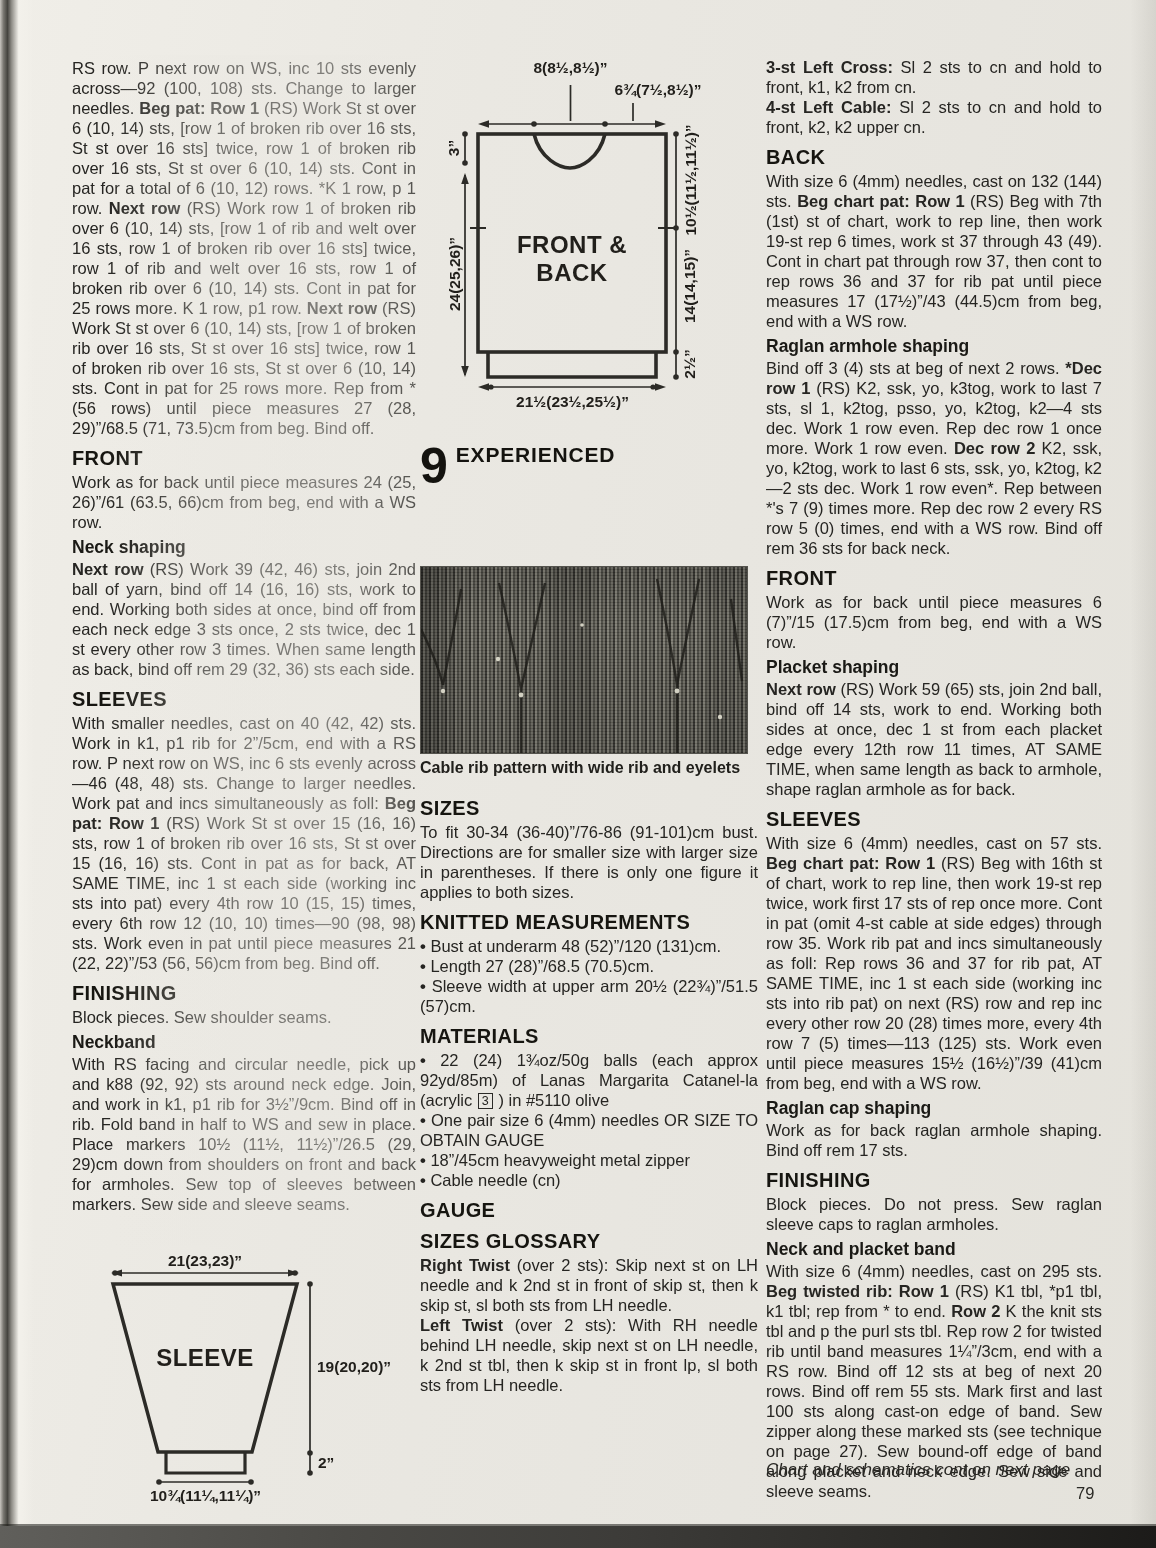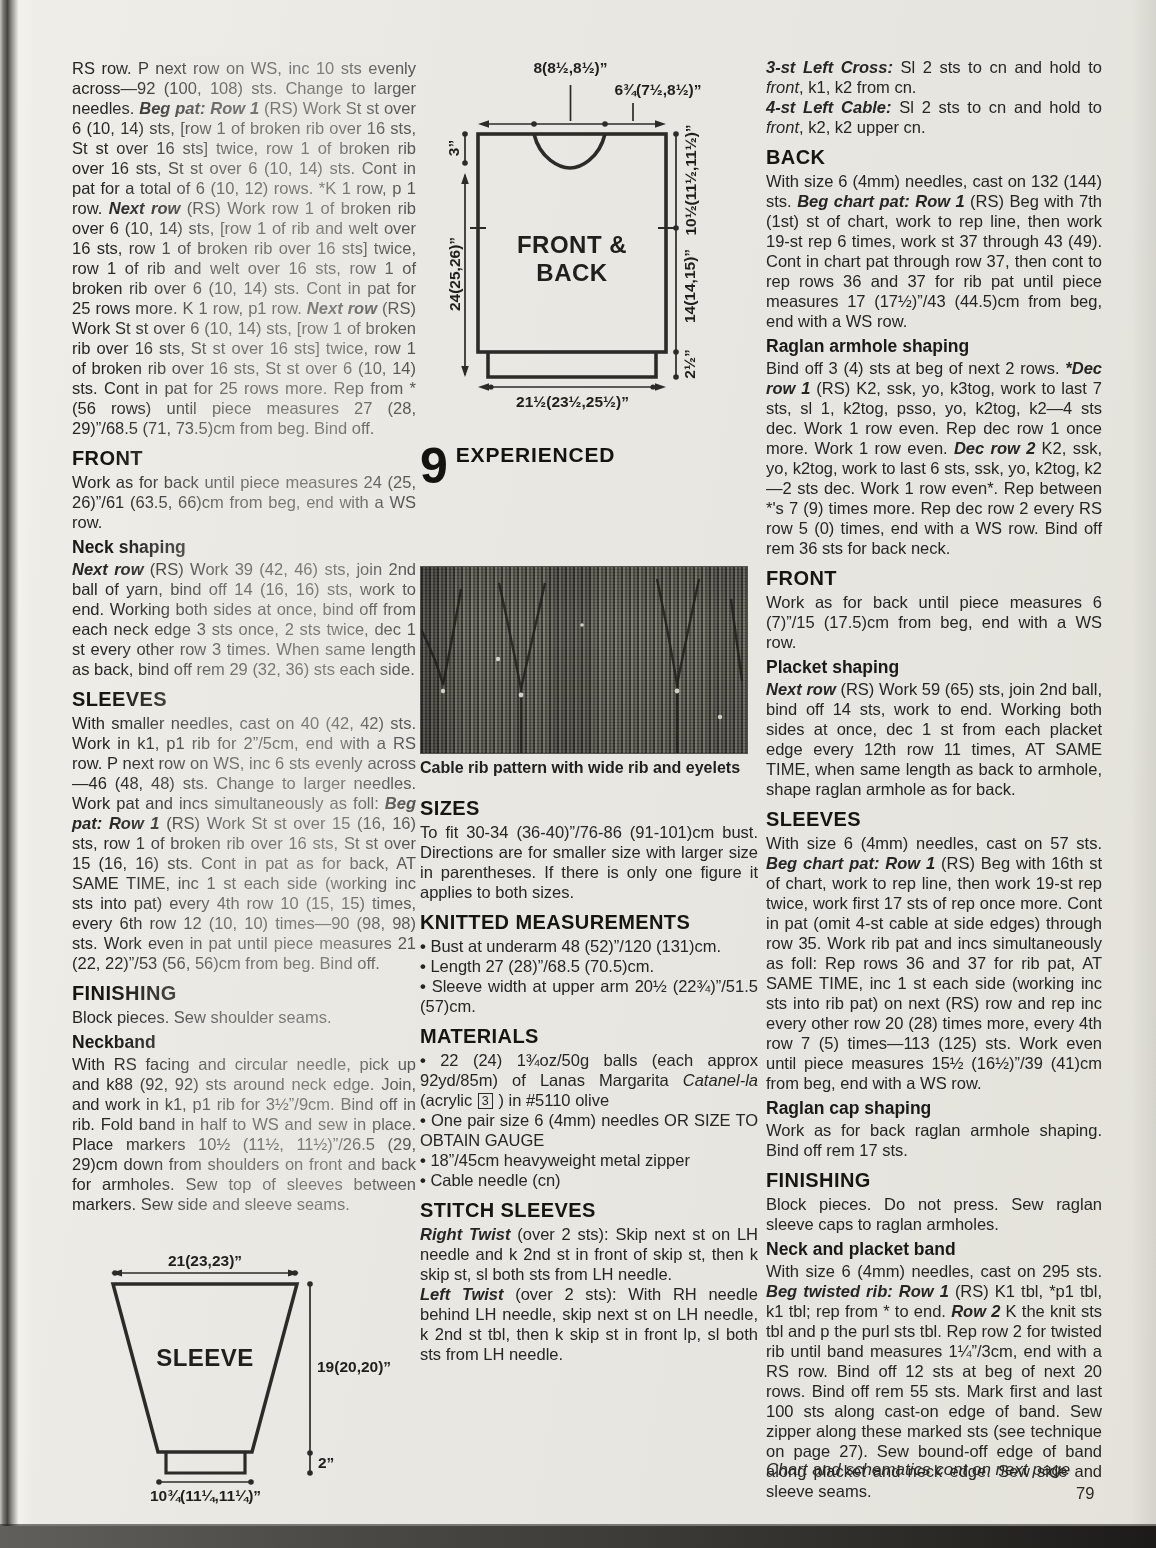--- a/index.html
+++ b/index.html
@@ -19,21 +19,21 @@
     box-shadow:0 -2px 0 rgba(30,29,26,0.55);}
   
   .col{position:absolute;color:#262522;}
   .col1{left:72px;top:58px;width:344px;}
   .col2{left:420px;top:788px;width:338px;}
   .col3{left:766px;top:57px;width:336px;}
   .p,.bullet{margin:0;font-size:16.5px;line-height:20px;text-align:justify;color:#262522;}
   .bullet::before{content:"\2022\00a0";font-weight:bold;}
   .h1{font-size:20px;font-weight:bold;color:#161510;letter-spacing:.4px;margin:9px 0 3px;line-height:22px;}
   .h2{font-size:17.5px;font-weight:bold;color:#1a1915;margin:5px 0 1px;line-height:21px;}
-  .b{font-weight:bold;} .i{font-style:italic;}
+  .b{font-weight:bold;} .i{}
   .boxed{display:inline-block;border:1.5px solid #2b2a27;padding:0 3px;font-size:12.5px;line-height:14px;vertical-align:1px;margin:0 1px;}
   
   .pattern-intro{position:absolute;left:420px;top:444px;width:340px;}
   .big-num{float:left;font-size:50px;font-weight:bold;line-height:42px;margin:1px 8px 0 0;color:#14130f;}
   .exp-head{font-size:21px;font-weight:bold;letter-spacing:.8px;color:#14130f;line-height:22px;margin-bottom:2px;}
   
   .photo-wrap{position:absolute;left:420px;top:566px;width:328px;}
   .photo{position:relative;width:326px;height:186px;border:1px solid #55544e;overflow:hidden;
     background:
       linear-gradient(to right, rgba(0,0,0,0.28), rgba(0,0,0,0) 14%),
@@ -168,21 +168,22 @@
       <p class="p"><span>To fit 30-34 (36-40)”/76-86 (91-101)cm bust. Directions are for smaller size with larger size in parentheses. If there is only one figure it applies to both sizes.</span></p>
       <div class="h1"><span>KNITTED MEASUREMENTS</span></div>
       <p class="bullet"><span>Bust at underarm 48 (52)”/120 (131)cm.</span></p>
       <p class="bullet"><span>Length 27 (28)”/68.5 (70.5)cm.</span></p>
       <p class="bullet"><span>Sleeve width at upper arm 20½ (22¾)”/51.5 (57)cm.</span></p>
       <div class="h1"><span>MATERIALS</span></div>
       <p class="bullet"><span>22 (24)  1¾oz/50g balls (each approx 92yd/85m) of Lanas Margarita </span><span class="i">Catanel-la</span><span> (acrylic </span><span class="boxed">3</span><span> ) in #5110 olive</span></p>
       <p class="bullet"><span>One pair size 6 (4mm) needles OR SIZE TO OBTAIN GAUGE</span></p>
       <p class="bullet"><span>18”/45cm heavyweight metal zipper</span></p>
       <p class="bullet"><span>Cable needle (cn)</span></p>
-      <div class="h1"><span>STITCH SLEEVES</span></div>
+      <div class="h1"><span>GAUGE</span></div>
+      <div class="h1"><span>SIZES GLOSSARY</span></div>
       <p class="p"><span class="b i">Right Twist </span><span>(over 2 sts): Skip next st on LH needle and k 2nd st in front of skip st, then k skip st, sl both sts from LH needle.</span></p>
       <p class="p"><span class="b i">Left Twist </span><span>(over 2 sts): With RH needle behind LH needle, skip next st on LH needle, k 2nd st tbl, then k skip st in front lp, sl both sts from LH needle.</span></p>
     </div>
 
   <div class="col col3">
       <p class="p"><span class="b i">3-st Left Cross: </span><span>Sl 2 sts to cn and hold to </span><span class="i">front</span><span>, k1, k2 from cn.</span></p>
       <p class="p"><span class="b i">4-st Left Cable: </span><span>Sl 2 sts to cn and hold to </span><span class="i">front</span><span>, k2, k2 upper cn.</span></p>
       <div class="h1"><span>BACK</span></div>
       <p class="p"><span>With size 6 (4mm) needles, cast on 132 (144) sts. </span><span class="b i">Beg chart pat: Row 1 </span><span>(RS) Beg with 7th (1st) st of chart, work to rep line, then work 19-st rep 6 times, work st 37 through 43 (49). Cont in chart pat through row 37, then cont to rep rows 36 and 37 for rib pat until piece measures 17 (17½)”/43 (44.5)cm from beg, end with a WS row.</span></p>
       <div class="h2"><span>Raglan armhole shaping</span></div>

